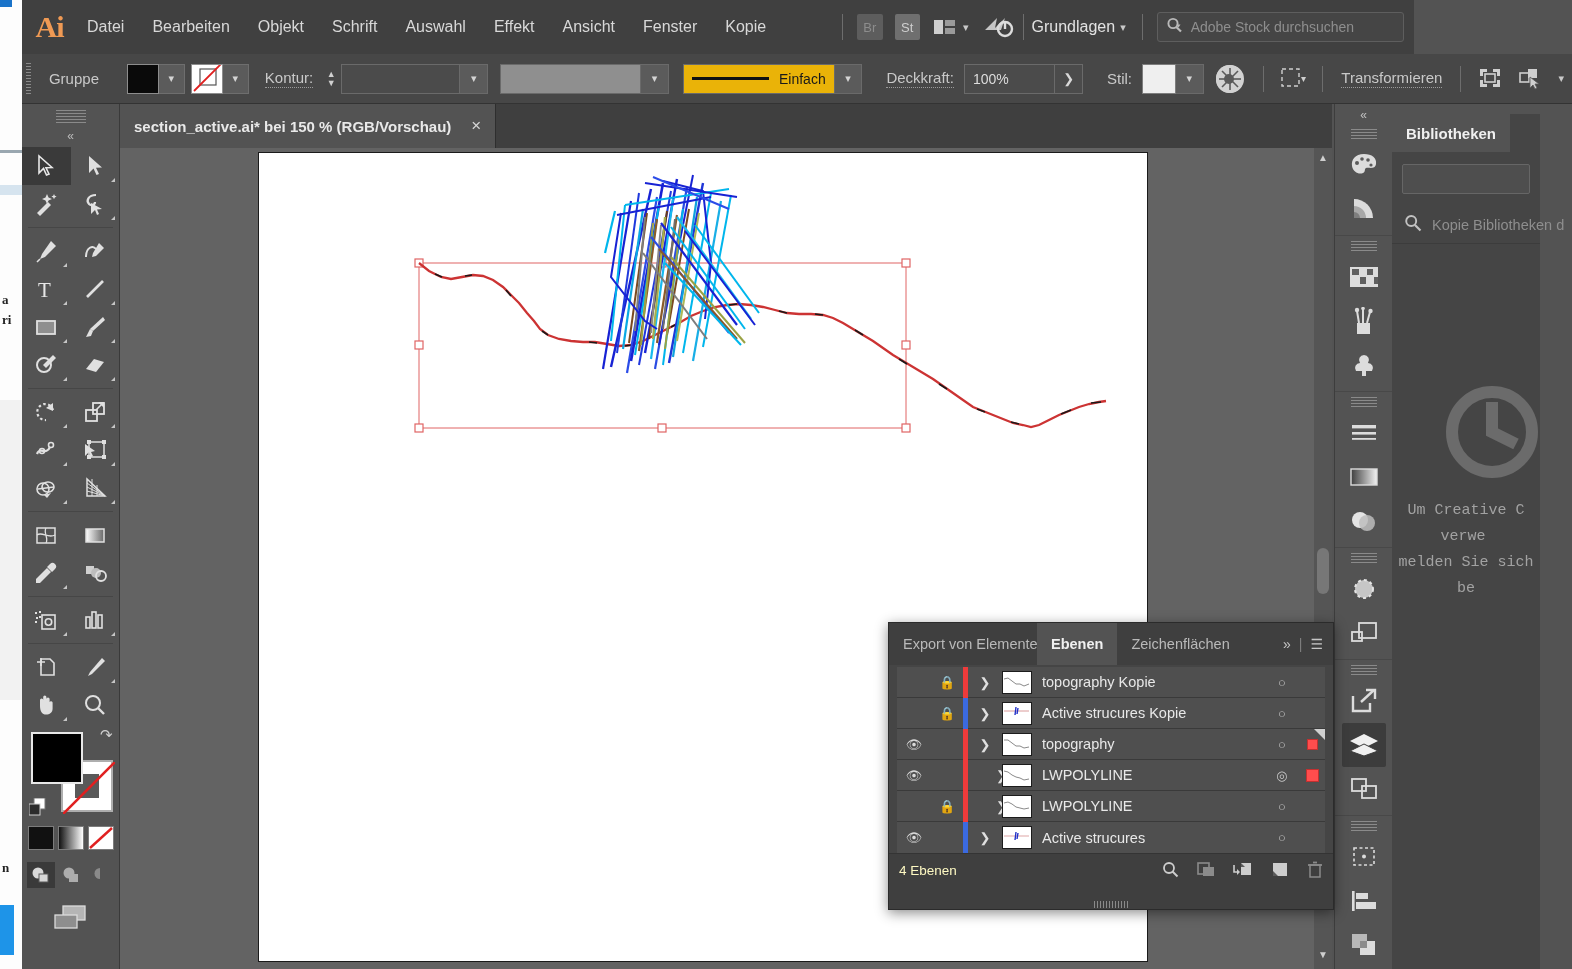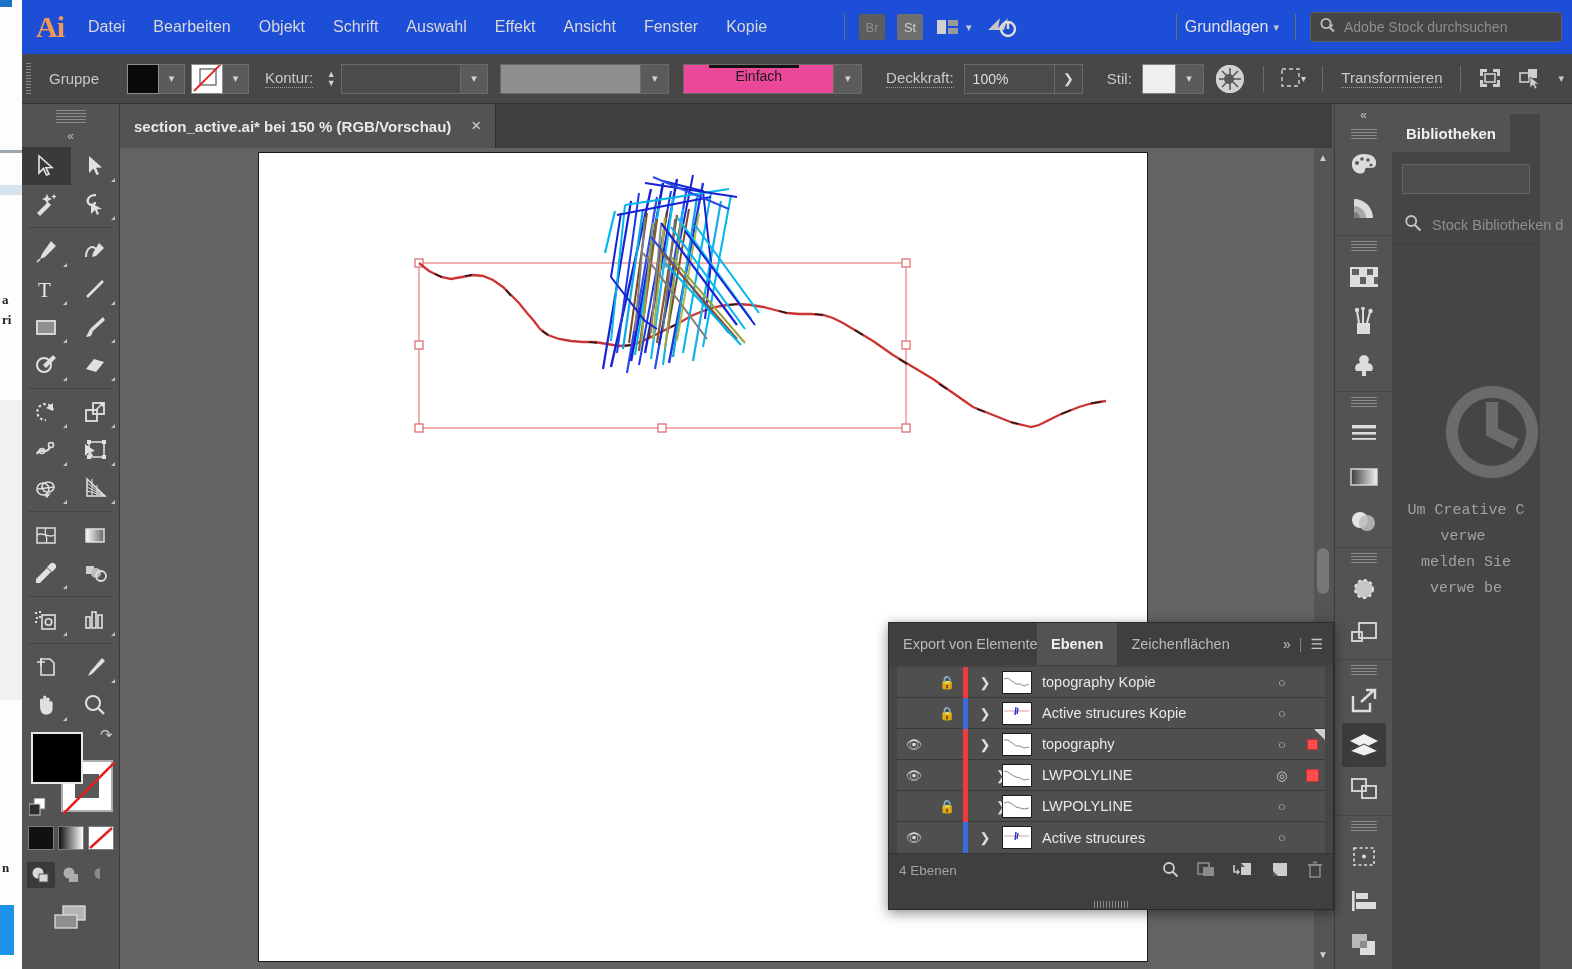--- a/index.html
+++ b/index.html
@@ -32,22 +32,22 @@
     font-weight: bold; font-family: "Liberation Serif", serif;
   }
   .bg-t1 { top: 292px; }
   .bg-t2 { top: 312px; }
   .bg-t3 { top: 860px; }
   .bg-blue { position: absolute; left: 0; top: 905px; width: 14px; height: 50px; background: #1e94e8; }
   .bg-grey1 { position: absolute; left: 0; top: 400px; width: 22px; height: 300px; background: #f2f2f2; }
 
   
   .menubar {
-    position: absolute; left: 22px; top: 0; width: 1550px; height: 54px;
-    background: #1d4ed8;
+    position: absolute; left: 22px; top: 0; width: 1392px; height: 54px;
+    background: #404040;
     display: flex; align-items: center;
     z-index: 10;
   }
   .ai-logo {
     width: 48px; margin-left: 4px; text-align: center;
     color: #f09a54; font-size: 30px; font-weight: bold;
     font-family: "Liberation Serif", serif; letter-spacing: -1px;
   }
   .menu-item {
     color: #d8d8d8; font-size: 16px; padding: 6px 14px; white-space: nowrap;
@@ -104,21 +104,21 @@
   .stepper {
     width: 16px; height: 30px; display: flex; flex-direction: column;
     align-items: center; justify-content: center; color: #d0d0d0; font-size: 9px;
     line-height: 9px; margin-right: 2px;
   }
   .field {
     height: 30px; background: #4b4b4b; border: 1px solid #6a6a6a;
     color: #ddd; font-size: 14px; display: flex; align-items: center;
     padding: 0 8px;
   }
-  .field.light { background: #ec4899; color: #1a1a1a; flex-direction: column; }
+  .field.light { background: #eab308; color: #1a1a1a; }
   .field.grey { background: #8f8f8f; }
   .drop-btn {
     width: 28px; height: 30px; background: #5b5b5b; border: 1px solid #6a6a6a;
     border-left: none; color: #d4d4d4; font-size: 11px;
     display: flex; align-items: center; justify-content: center;
   }
   .stroke-preview { width: 90px; height: 3px; background: #111; margin-right: 10px; }
   .arrow-btn {
     width: 28px; height: 30px; background: #4b4b4b; border: 1px solid #6a6a6a;
     border-left: none; color: #d9d9d9; font-size: 13px;
@@ -254,21 +254,21 @@
   .c-name { flex: 1 1 auto; color: #e8e8e8; font-size: 14.5px; white-space: nowrap; }
   .c-target { width: 34px; text-align: center; color: #c9c9c9; font-size: 13px; }
   .c-sel { width: 26px; display: flex; align-items: center; justify-content: center; }
   .sel-sq { width: 11px; height: 11px; background: #ff4d4d; border: 1.5px solid #c23030; }
   .sel-sq.big { width: 13px; height: 13px; }
   .indent { padding-left: 28px; }
   .lp-foot {
     display: flex; align-items: center; height: 34px; padding: 0 10px;
     background: #3f3f3f; border-top: 1px solid #343434;
   }
-  .lp-foot .count { color: #a3a3a3; font-size: 13.5px; }
+  .lp-foot .count { color: #fef9c3; font-size: 13.5px; }
   .lp-foot .icons { margin-left: auto; display: flex; align-items: center; gap: 18px; color: #cdcdcd; font-size: 14px; }
   .lp-foot .icons .dim { color: #8b8b8b; }
   .lp-grip {
     position: absolute; left: 50%; bottom: 1px; transform: translateX(-50%);
     width: 34px; height: 7px;
     background-image: repeating-linear-gradient(to right, #8a8a8a 0 1px, transparent 1px 3px);
   }
   .corner-tri {
     position: absolute; right: 0; top: 0;
     width: 0; height: 0; border-right: 11px solid #d0d0d0; border-bottom: 11px solid transparent;
@@ -1201,31 +1201,31 @@
     </div>
     <div class="lib-body">
       <div class="lib-select"></div>
       <div class="lib-search">
         <span>
           <svg width="18" height="18" viewBox="0 0 18 18">
             <circle cx="7.2" cy="7" r="5" fill="none" stroke="#c2c2c2" stroke-width="1.9"></circle>
             <line x1="11" y1="11" x2="16.5" y2="16.5" stroke="#c2c2c2" stroke-width="2.2"></line>
           </svg>
         </span>
-        <span class="ph">Stock Bibliotheken d</span>
+        <span class="ph">Kopie Bibliotheken d</span>
       </div>
       <div class="lib-empty">
         <div class="lib-cc-glyph">
           <svg width="96" height="96" viewBox="0 0 96 96" style="margin-left:52px">
             <circle cx="48" cy="48" r="40" fill="none" stroke="#6b6b6b" stroke-width="12"></circle>
             <path d="M48 18 L48 48 L72 60" fill="none" stroke="#6b6b6b" stroke-width="12"></path>
           </svg>
         </div>
         <div class="lib-msg">
           <div>Um Creative C</div>
           <div style="padding-right:6px">verwe</div>
-          <div>melden Sie verwe be</div>
+          <div>melden Sie sich be</div>
         </div>
       </div>
     </div>
   </div>
 
 </div>
 
 </body></html>

